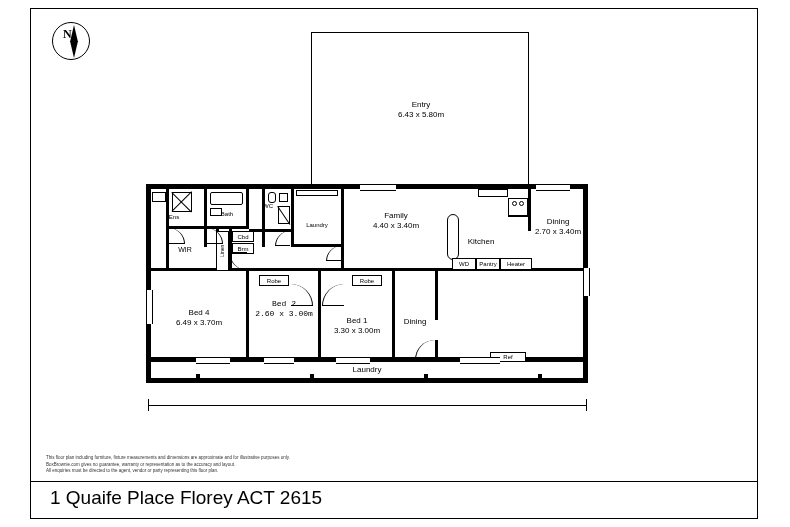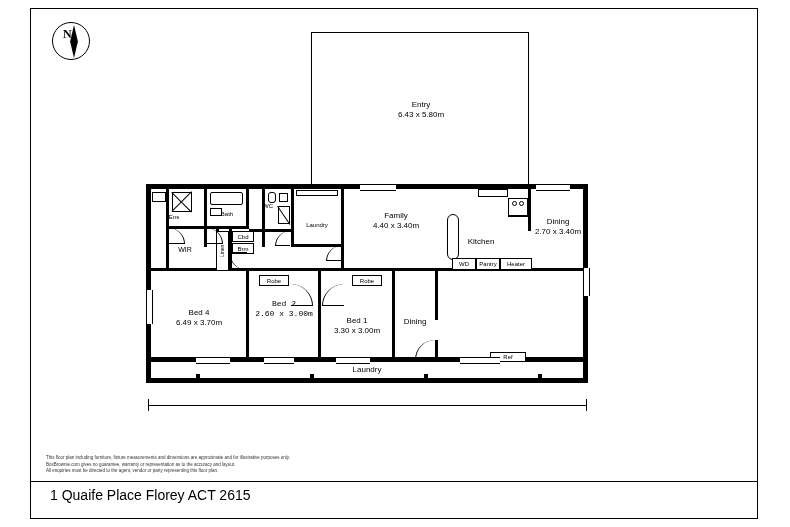--- a/index.html
+++ b/index.html
@@ -151,21 +151,21 @@
     left: 31px;
     top: 481px;
     width: 726px;
     height: 1px;
     background: #000;
   }
   .address {
     position: absolute;
     left: 50px;
     top: 487px;
-    font-size: 14px;
+    font-size: 19px;
     font-family: "Liberation Sans", sans-serif;
   }
   .dim-line {
     position: absolute;
     background: #000;
     height: 1px;
   }
   .tick {
     position: absolute;
     background: #000;

